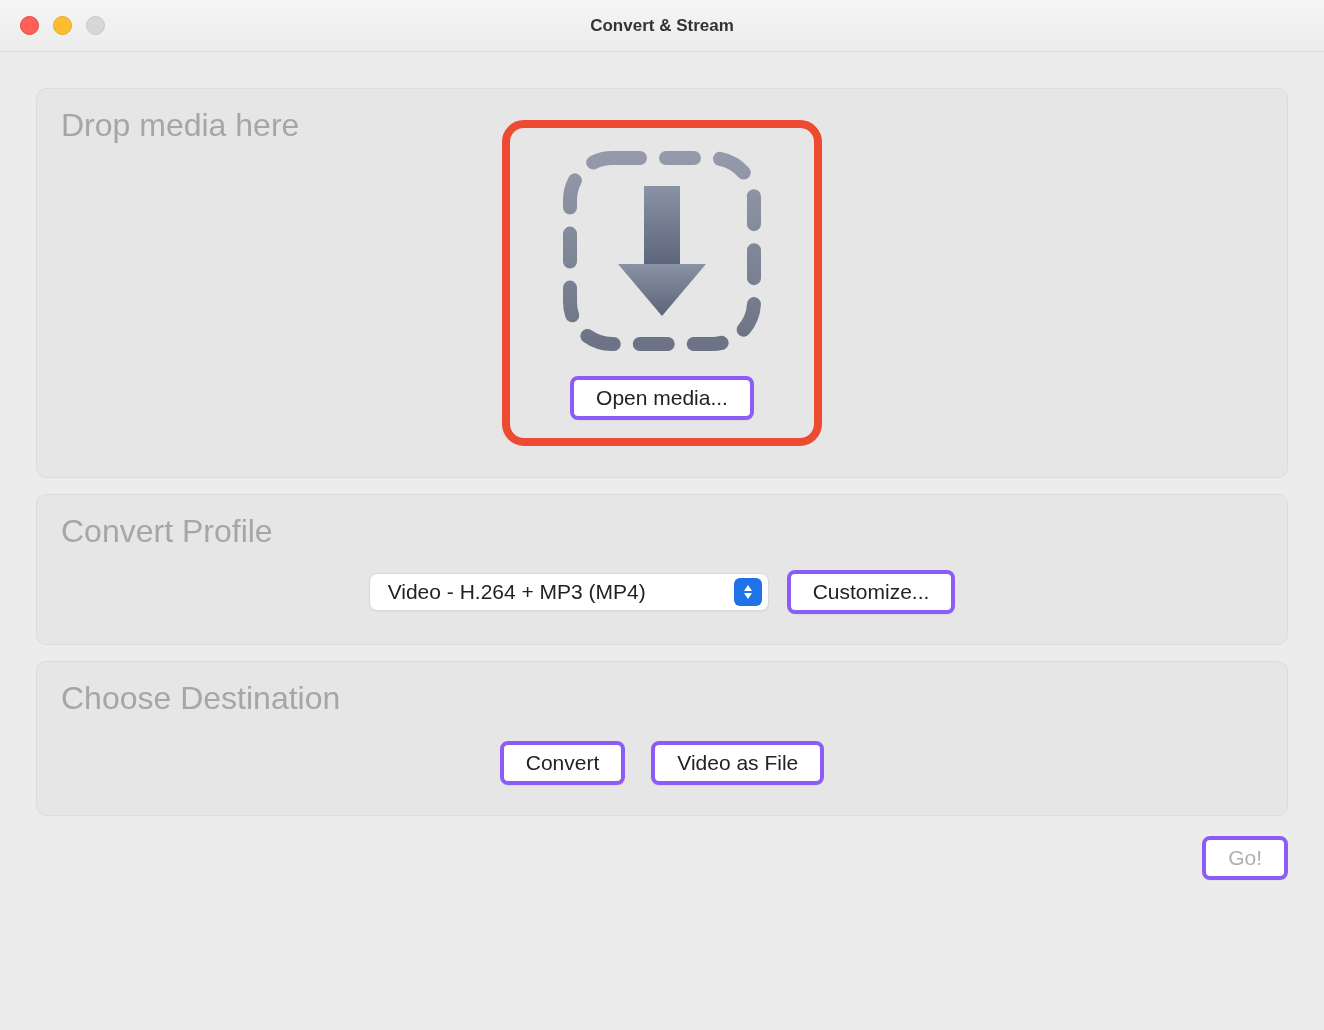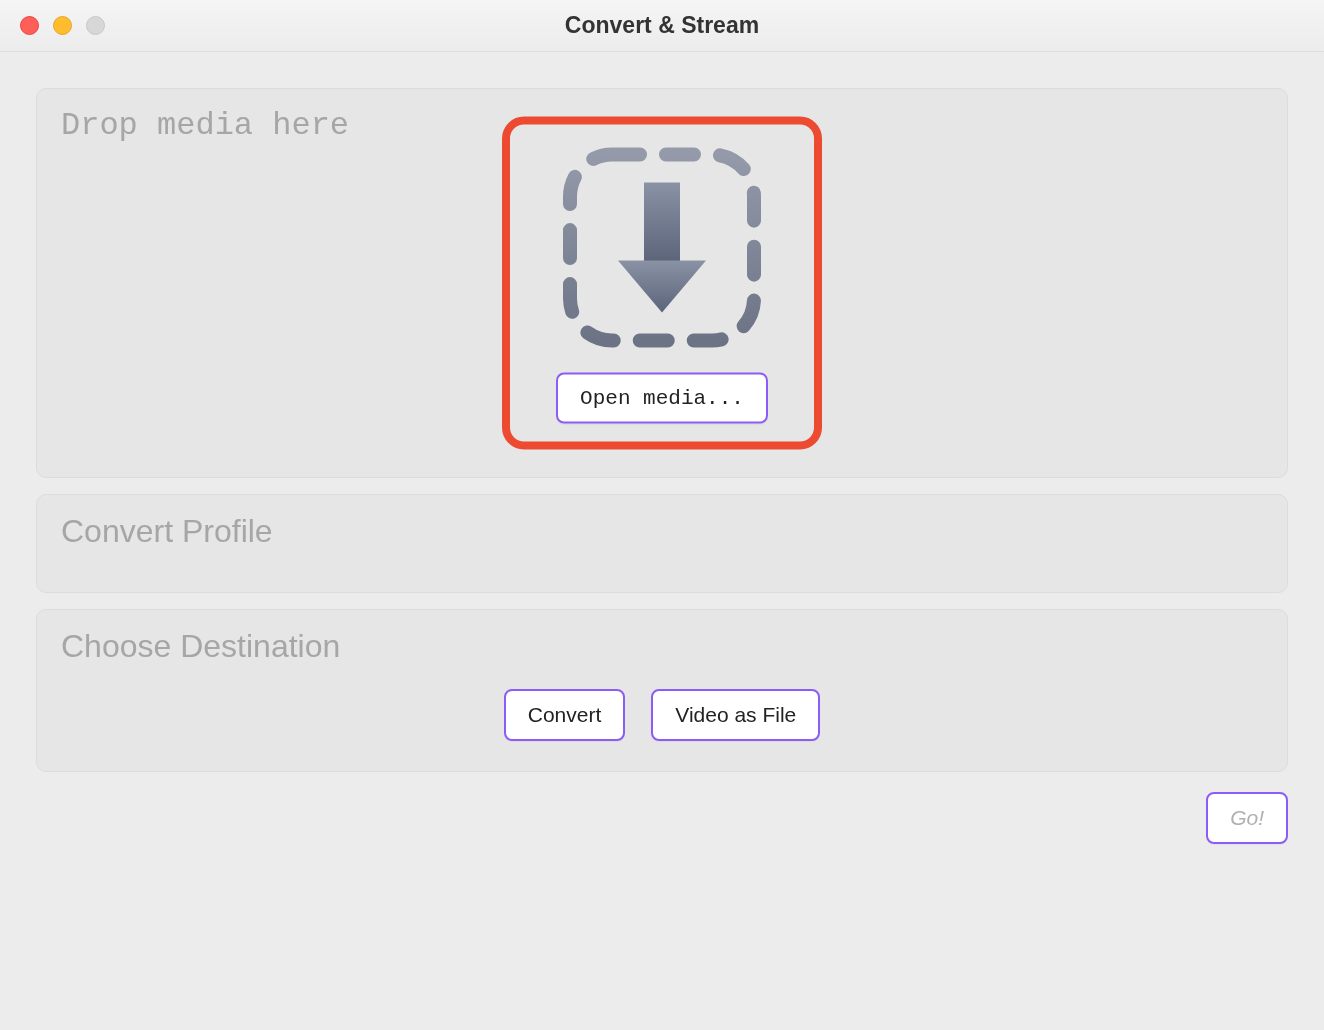--- a/index.html
+++ b/index.html
@@ -29,21 +29,21 @@
       height: 19px;
       border-radius: 50%;
     }
     .tl-red { background: #ff5f57; border: 1px solid #e64540; }
     .tl-yellow { background: #febc2e; border: 1px solid #e5a823; }
     .tl-gray { background: #d7d7d7; border: 1px solid #c8c8c8; }
     .title {
       position: absolute;
       left: 50%;
       transform: translateX(-50%);
-      font-size: 23px;
+      font-size: 17px;
       font-weight: 600;
       color: #333;
     }
     .content {
       padding: 36px 36px 0 36px;
       display: flex;
       flex-direction: column;
       gap: 16px;
     }
     .panel {
@@ -54,21 +54,20 @@
     }
     .panel-title {
       font-size: 32px;
       font-weight: 400;
       color: #a6a6a6;
       margin-bottom: 12px;
     }
     .drop-panel {
       min-height: 390px;
       position: relative;
-      font-family: Liberation Mono, monospace;
     }
     .drop-center {
       display: flex;
       flex-direction: column;
       align-items: center;
       position: absolute;
       left: 50%;
       top: 50%;
       transform: translate(-50%, -50%);
     }
@@ -80,33 +79,32 @@
       flex-direction: column;
       align-items: center;
       gap: 20px;
     }
     .drop-icon {
       width: 220px;
       height: 210px;
     }
     .btn {
       background: #ffffff;
-      border: 2px solid #8b5cf6;
+      border: 4px solid #8b5cf6;
       border-radius: 8px;
-      padding: 12px 22px;
+      padding: 6px 22px;
       font-size: 21px;
       color: #222;
       box-shadow: 0 1px 1px rgba(0,0,0,0.04);
       cursor: pointer;
       font-family: inherit;
     }
     .btn:disabled {
       color: #b0b0b0;
       cursor: default;
-      font-style: italic;
     }
     .profile-row {
       display: flex;
       justify-content: center;
       align-items: center;
       gap: 18px;
       margin-top: 20px;
     }
     .select-wrap {
       background: #ffffff;
@@ -183,20 +181,34 @@
             <polygon points="66,118 154,118 110,170"></polygon>
           </g>
         </svg>
         <button class="btn">Open media...</button>
       </div>
     </div>
   </div>
 
   <div class="panel">
     <div class="panel-title">Convert Profile</div>
+    <div class="profile-row">
+      <div class="select-wrap">
+        <span class="select-value">Video - H.264 + MP3 (MP4)</span>
+        <span class="select-arrows">
+          <svg width="12" height="8" viewBox="0 0 12 8">
+              <polygon points="6,1 10,7 2,7" fill="#fff"></polygon>
+            </svg>
+          <svg width="12" height="8" viewBox="0 0 12 8">
+              <polygon points="6,7 10,1 2,1" fill="#fff"></polygon>
+            </svg>
+        </span>
+      </div>
+      <button class="btn">Customize...</button>
+    </div>
   </div>
 
   <div class="panel">
     <div class="panel-title">Choose Destination</div>
     <div class="destination-row">
       <button class="btn">Convert</button>
       <button class="btn">Video as File</button>
     </div>
   </div>
 

